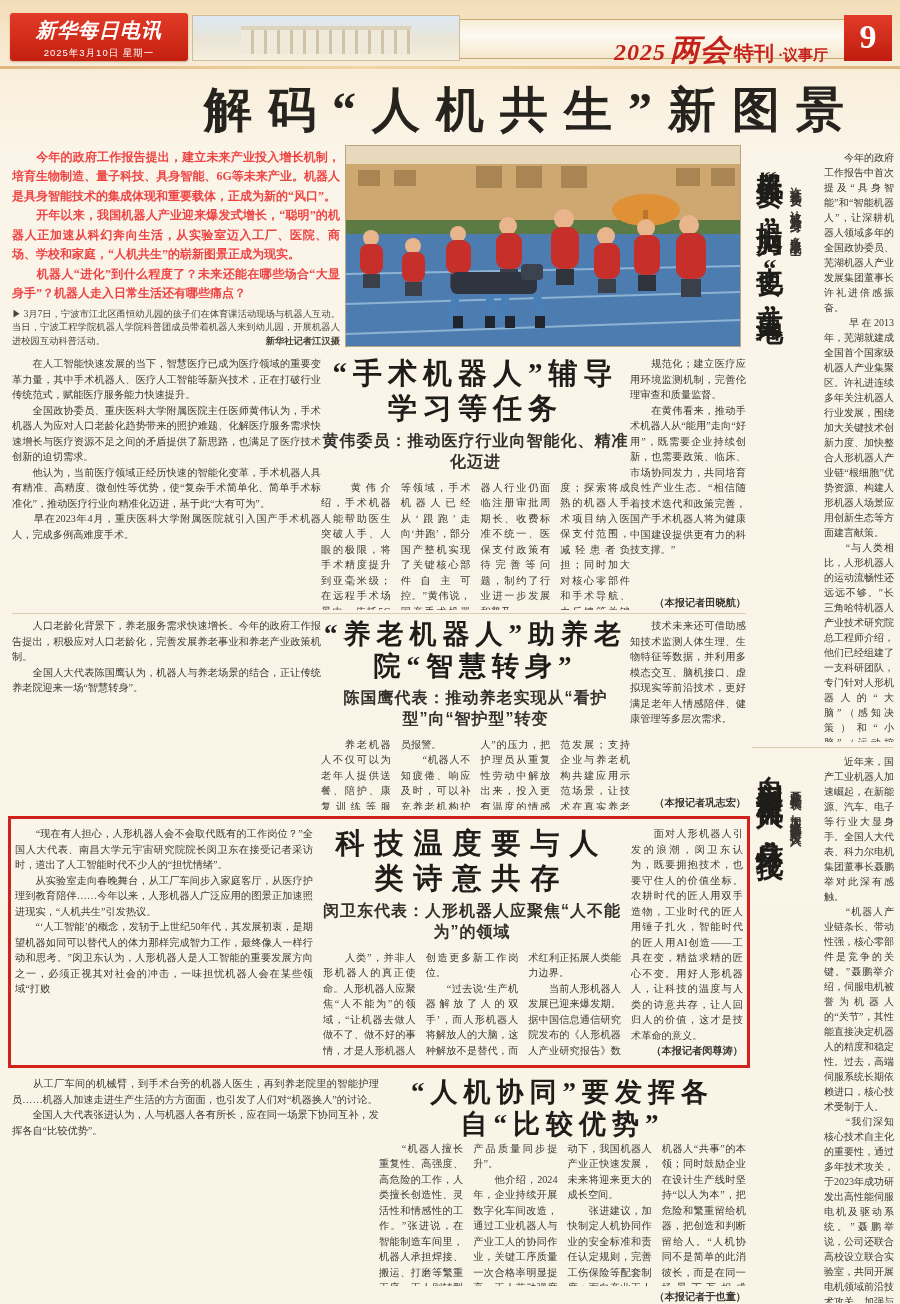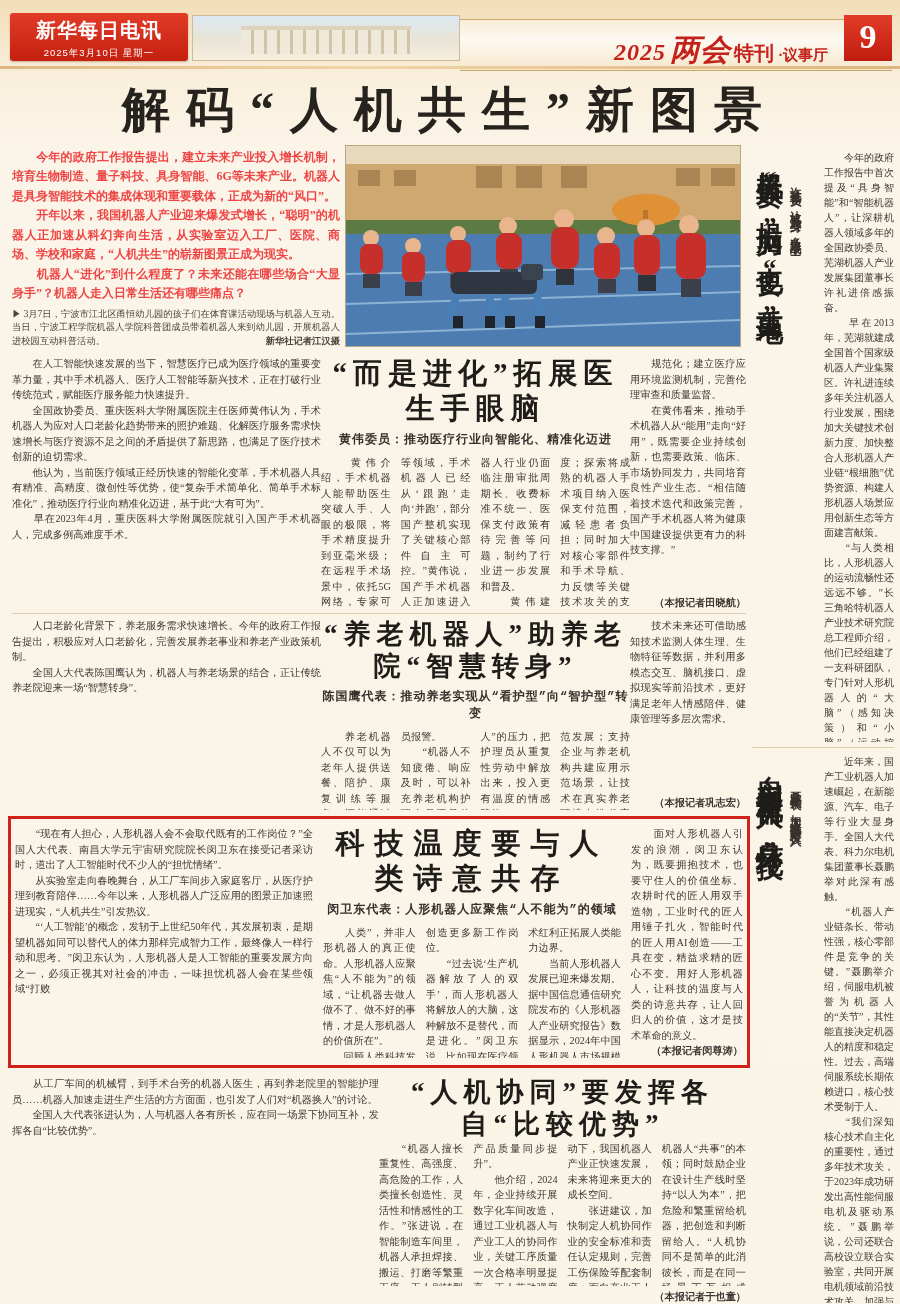--- a/index.html
+++ b/index.html
@@ -12,55 +12,55 @@
     color:#3b3733;
   }
   
   .banner { position:absolute; left:10px; top:13px; right:8px; height:50px; }
   .masthead {
     position:absolute; left:0; top:0; width:178px; height:48px;
     background:linear-gradient(180deg,#e23b28,#c4200f);
     border-radius:3px; color:#fff; text-align:center; padding-top:4px;
     box-shadow:0 1px 2px rgba(120,60,20,.35);
   }
-  .masthead .logo { font-size:20px; font-weight:bold; letter-spacing:1px; font-family:"Liberation Serif",serif; }
+  .masthead .logo { font-size:20px; font-weight:bold; font-style:italic; letter-spacing:1px; font-family:"Liberation Serif",serif; }
   .masthead .date { font-size:9.5px; margin-top:3px; letter-spacing:1px; font-family:"Liberation Sans",sans-serif; }
   .building {
     position:absolute; left:182px; top:2px; width:268px; height:46px;
     background:linear-gradient(180deg,#dce8f2 0%,#e9e4d5 55%,#f6efe0 100%);
     border:1px solid #cdbb9a; overflow:hidden;
   }
   .building .hall {
     position:absolute; left:18%; right:18%; top:10px; bottom:6px;
     background:repeating-linear-gradient(90deg,#efe9da 0 10px,#cfc4a8 10px 13px);
     border-top:4px solid #ddd3bc; box-shadow:0 0 0 30px rgba(240,238,230,.0);
   }
   .band {
-    position:absolute; left:450px; right:0; top:6px; height:52px;
+    position:absolute; left:450px; right:0; top:6px; height:40px;
     background:linear-gradient(180deg,#f7ecd6,#fdfaf2 40%,#f5e7cc);
     border-top:1px solid #caa96f; border-bottom:1px solid #caa96f;
   }
   .edition { position:absolute; right:64px; top:10px; white-space:nowrap; color:#c4211a; }
   .edition .yr { font-size:24px; font-weight:bold; font-style:italic; letter-spacing:1px; }
   .edition .brush { font-size:30px; font-weight:bold; font-style:italic; font-family:"Liberation Serif",serif; }
   .edition .tk { font-size:20px; font-weight:bold; }
   .edition .tail { font-size:15px; font-weight:bold; }
   .pageno {
     position:absolute; right:0; top:2px; width:48px; height:46px;
     background:linear-gradient(180deg,#e23b28,#c01d10); color:#fff;
     font-size:34px; font-weight:bold; text-align:center; line-height:44px;
     font-family:"Liberation Serif",serif;
   }
   .goldline { position:absolute; left:0; right:0; top:66px; height:3px;
     background:linear-gradient(90deg,#d8a86a,#eecf9a 40%,#d8a86a); opacity:.8; }
 
   
   .main-headline {
     position:absolute; left:40px; right:40px; top:78px; height:62px;
-    text-align:center; font-size:48px; font-weight:bold; color:#26231f;
+    text-align:right; font-size:48px; font-weight:bold; color:#26231f;
     letter-spacing:16px; font-family:"Liberation Serif",serif;
   }
 
   
   .intro-text {
     position:absolute; left:12px; top:148px; width:328px; height:158px;
     font-size:12px; font-weight:600; line-height:1.62; color:#ef4444;
     text-align:justify; white-space:pre-line; overflow:hidden;
   }
   .caption {
@@ -80,22 +80,22 @@
   .ctr  { flex:1; min-width:0; display:flex; flex-direction:column; }
   .btext {
     font-size:10.2px; line-height:1.52; text-align:justify; color:#3b3733;
     white-space:pre-line; overflow:hidden; flex:1;
   }
   .atitle {
     text-align:center; font-weight:bold; color:#1f1d19; font-family:"Liberation Serif",serif;
     font-size:29px; letter-spacing:6px; line-height:1.2; flex:none;
   }
   .abyline {
-    text-align:center; font-weight:bold; color:#35312c; font-family:Liberation Mono, monospace;
-    font-size:12px; margin:5px 0 7px; flex:none; letter-spacing:1px;
+    text-align:center; font-weight:bold; color:#35312c; font-family:Liberation Sans, sans-serif;
+    font-size:16px; margin:5px 0 7px; flex:none; letter-spacing:1px;
   }
   .cols4 { column-count:4; column-gap:10px; }
   .cols3 { column-count:3; column-gap:10px; }
   .attr { font-weight:bold; text-align:right; font-size:10.2px; margin-top:4px;font-family:Liberation Mono, monospace; }
   .rule { position:absolute; left:12px; width:734px; height:1px; background:#ddcdb0; }
 
   #block1 { top:356px; height:254px; }
   #block2 { top:618px; height:192px; }
   #redbox {
     position:absolute; left:8px; top:816px; width:742px; height:252px;
@@ -243,21 +243,21 @@
     </g>
   </svg>
 </div>
 
 <div class="block" id="block1">
   <div class="colL btext">　　在人工智能快速发展的当下，智慧医疗已成为医疗领域的重要变革力量，其中手术机器人、医疗人工智能等新兴技术，正在打破行业传统范式，赋能医疗服务能力快速提升。
 　　全国政协委员、重庆医科大学附属医院主任医师黄伟认为，手术机器人为应对人口老龄化趋势带来的照护难题、化解医疗服务需求快速增长与医疗资源不足之间的矛盾提供了新思路，也满足了医疗技术创新的迫切需求。
 　　他认为，当前医疗领域正经历快速的智能化变革，手术机器人具有精准、高精度、微创性等优势，使“复杂手术简单化、简单手术标准化”，推动医疗行业向精准化迈进，基于此“大有可为”。
 　　早在2023年4月，重庆医科大学附属医院就引入国产手术机器人，完成多例高难度手术。</div>
   <div class="ctr">
-    <div class="atitle">“而是进化”拓展医生手眼脑</div>
+    <div class="atitle">“手术机器人”辅导学习等任务</div>
     <div class="abyline">黄伟委员：推动医疗行业向智能化、精准化迈进</div>
     <div class="btext cols4">　　黄伟介绍，手术机器人能帮助医生突破人手、人眼的极限，将手术精度提升到亚毫米级；在远程手术场景中，依托5G网络，专家可以为千里之外的患者实施手术，让优质医疗资源“跨越山海”。
 　　“比如在骨科、神经外科等领域，手术机器人已经从‘跟跑’走向‘并跑’，部分国产整机实现了关键核心部件自主可控。”黄伟说，国产手术机器人正加速进入临床，手术量快速攀升，应用场景从三甲医院向基层医院延伸。
 　　同时他也坦言，手术机器人行业仍面临注册审批周期长、收费标准不统一、医保支付政策有待完善等问题，制约了行业进一步发展和普及。
 　　黄伟建议，建立覆盖研发、注册、应用全链条的标准体系，完善手术机器人临床应用规范和培训认证制度；探索将成熟的机器人手术项目纳入医保支付范围，减轻患者负担；同时加大对核心零部件和手术导航、力反馈等关键技术攻关的支持力度，促进国产手术机器人高质量发展，让更多患者受益。</div>
   </div>
   <div class="colR">
     <div class="btext">　　规范化；建立医疗应用环境监测机制，完善伦理审查和质量监督。
 　　在黄伟看来，推动手术机器人从“能用”走向“好用”，既需要企业持续创新，也需要政策、临床、市场协同发力，共同培育良性产业生态。“相信随着技术迭代和政策完善，国产手术机器人将为健康中国建设提供更有力的科技支撑。”</div>
     <div class="attr">（本报记者田晓航）</div>

